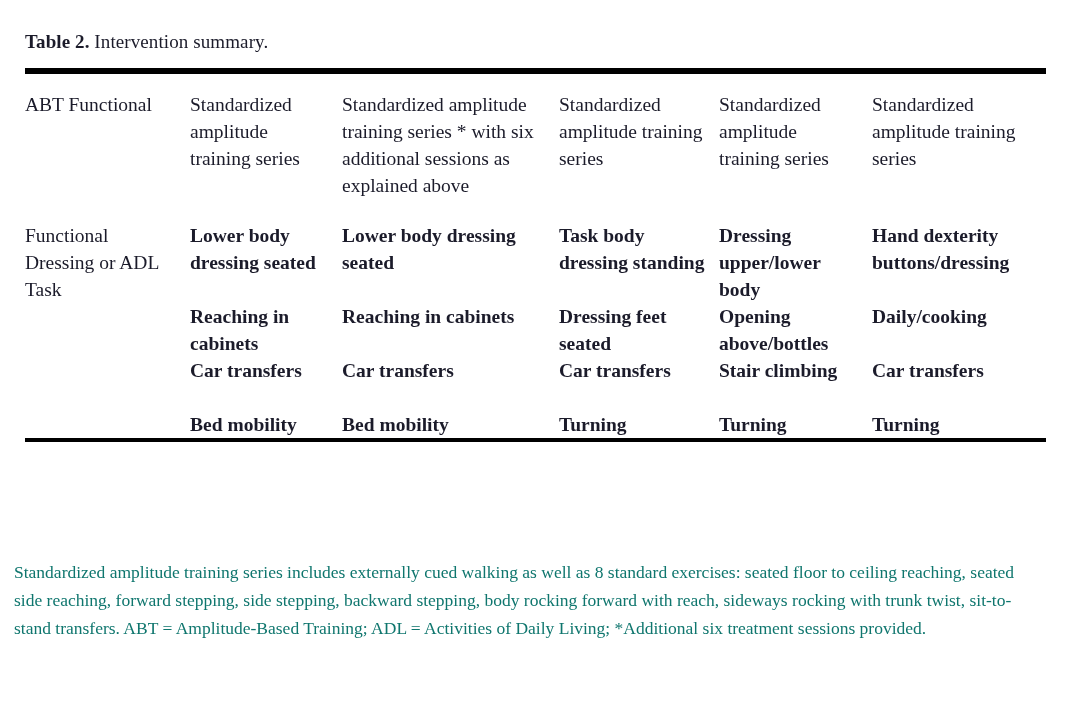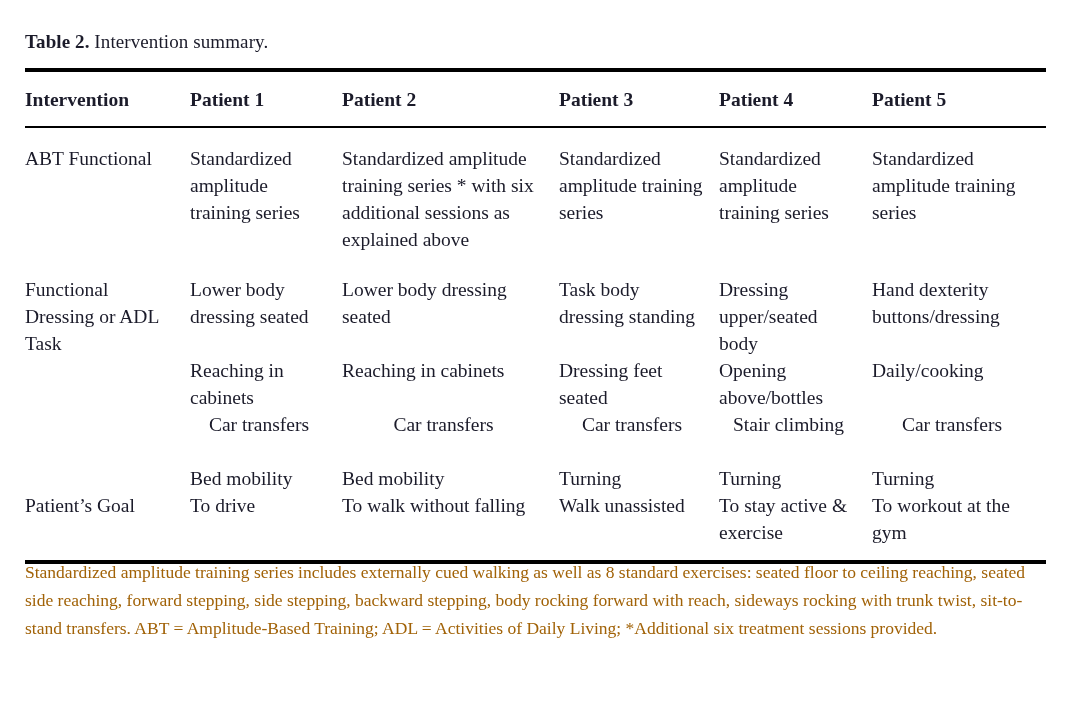--- a/index.html
+++ b/index.html
@@ -90,73 +90,54 @@
   }
 
   
   .row-abt td      { padding-top: 17px !important; padding-bottom: 10px !important; }
   .row-adl td      { padding-top: 13px !important; padding-bottom: 0 !important; }
   .row-goal td     { padding-top: 0 !important;  padding-bottom: 14px !important; }
 
   
   .slot {
     overflow: visible;
+    font-weight: bold;
   }
   .slot-1 { min-height: 81px; }   
   .slot-2 { min-height: 54px; }   
-  .slot-3 { min-height: 54px; text-align: center; }   
+  .slot-3 { min-height: 54px; }   
   .slot-4 { min-height: 27px; }   
 
   .line { display: block; }
 
   
   .footnote {
     position: absolute;
-    left: 25px;
+    left: 14px;
     top: 558px;
     width: 1021px;
     font-size: 17.5px;
     line-height: 28px;
     text-align: left;
-    color: #a16207;
+    color: #0f766e;
   }
 </style>
 </head>
 <body>
 
 <div class="page">
 
   <div class="caption">
     <span class="caption-label">Table 2.</span><span class="caption-text"> Intervention summary.</span>
   </div>
 
   <div class="table-wrap">
 
     <div class="rule rule-top"></div>
 
-    <table class="t2">
-      <colgroup>
-        <col class="c-intv">
-          <col class="c-p1">
-          <col class="c-p2">
-        <col class="c-p3">
-          <col class="c-p4">
-          <col class="c-p5">
-      </colgroup>
-      <thead>
-        <tr>
-          <th class="pad-r">Intervention</th>
-          <th class="pad-r">Patient 1</th>
-          <th class="pad-r">Patient 2</th>
-          <th class="pad-r">Patient 3</th>
-          <th class="pad-r">Patient 4</th>
-          <th class="pad-r">Patient 5</th>
-        </tr>
-      </thead>
-    </table>
 
     <div class="rule rule-mid"></div>
 
     <table class="t2">
       <colgroup>
         <col class="c-intv">
           <col class="c-p1">
           <col class="c-p2">
         <col class="c-p3">
           <col class="c-p4">
@@ -191,42 +172,34 @@
           </td>
 
           <td class="pad-r">
             <span class="slot slot-1 line">Task body dressing standing</span>
             <span class="slot slot-2 line">Dressing feet seated</span>
             <span class="slot slot-3 line">Car transfers</span>
             <span class="slot slot-4 line">Turning</span>
           </td>
 
           <td class="pad-r">
-            <span class="slot slot-1 line">Dressing upper/seated body</span>
+            <span class="slot slot-1 line">Dressing upper/lower body</span>
             <span class="slot slot-2 line">Opening above/bottles</span>
             <span class="slot slot-3 line">Stair climbing</span>
             <span class="slot slot-4 line">Turning</span>
           </td>
 
           <td class="pad-r">
             <span class="slot slot-1 line">Hand dexterity buttons/dressing</span>
             <span class="slot slot-2 line">Daily/cooking</span>
             <span class="slot slot-3 line">Car transfers</span>
             <span class="slot slot-4 line">Turning</span>
           </td>
         </tr>
 
-        <tr class="row-goal">
-          <td class="pad-r">Patient’s Goal</td>
-          <td class="pad-r">To drive</td>
-          <td class="pad-r">To walk without falling</td>
-          <td class="pad-r">Walk unassisted</td>
-          <td class="pad-r">To stay active &amp; exercise</td>
-          <td class="pad-r">To workout at the gym</td>
-        </tr>
 
       </tbody>
     </table>
 
     <div class="rule rule-bottom"></div>
   </div>
 
   <div class="footnote">Standardized amplitude training series includes externally cued walking as well as 8 standard exercises: seated floor to ceiling reaching, seated side reaching, forward stepping, side stepping, backward stepping, body rocking forward with reach, sideways rocking with trunk twist, sit-to-stand transfers. ABT = Amplitude-Based Training; ADL = Activities of Daily Living; *Additional six treatment sessions provided.</div>
 
 </div>

